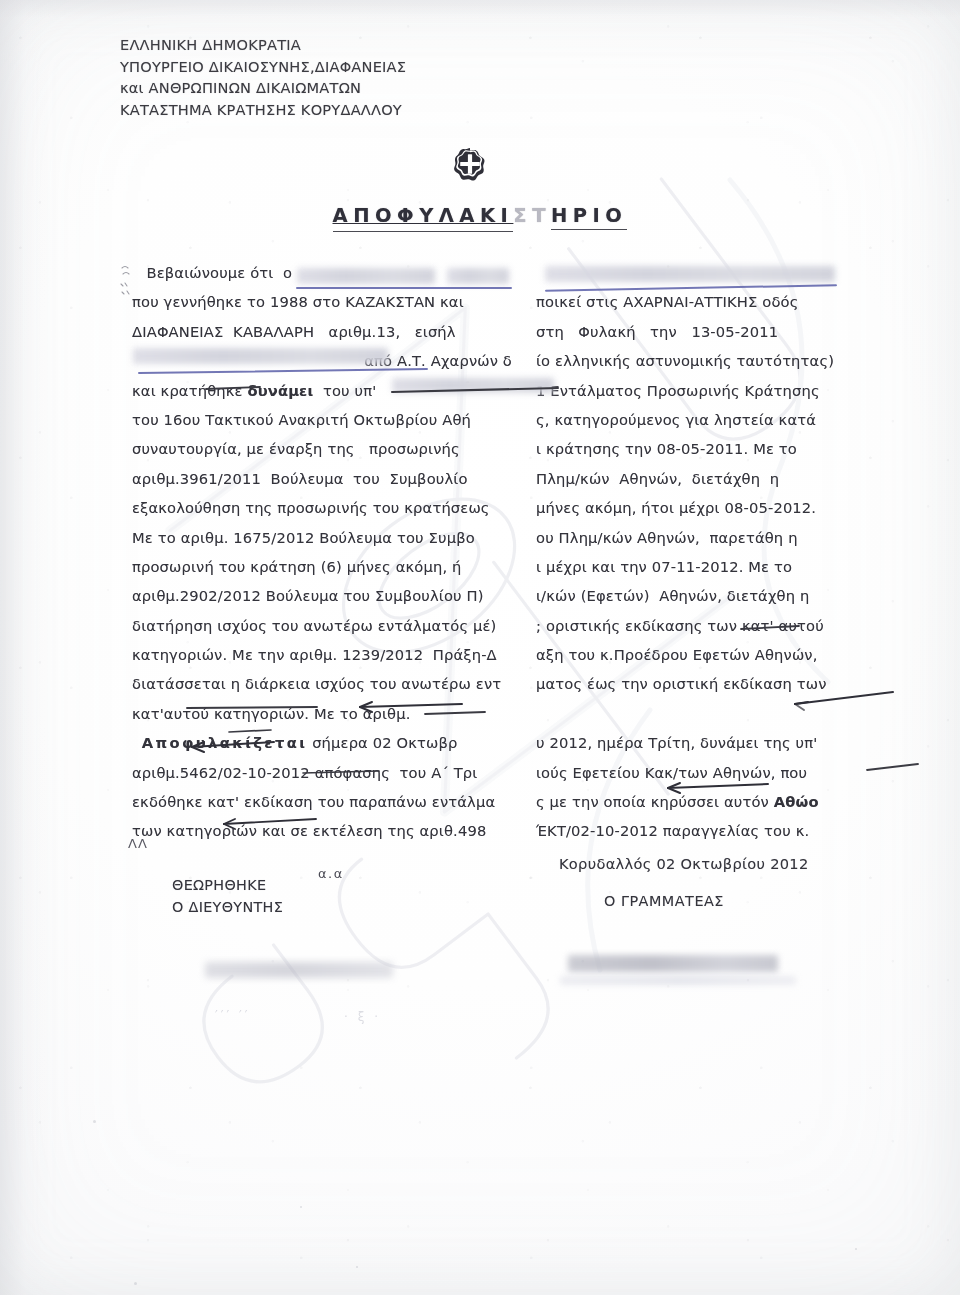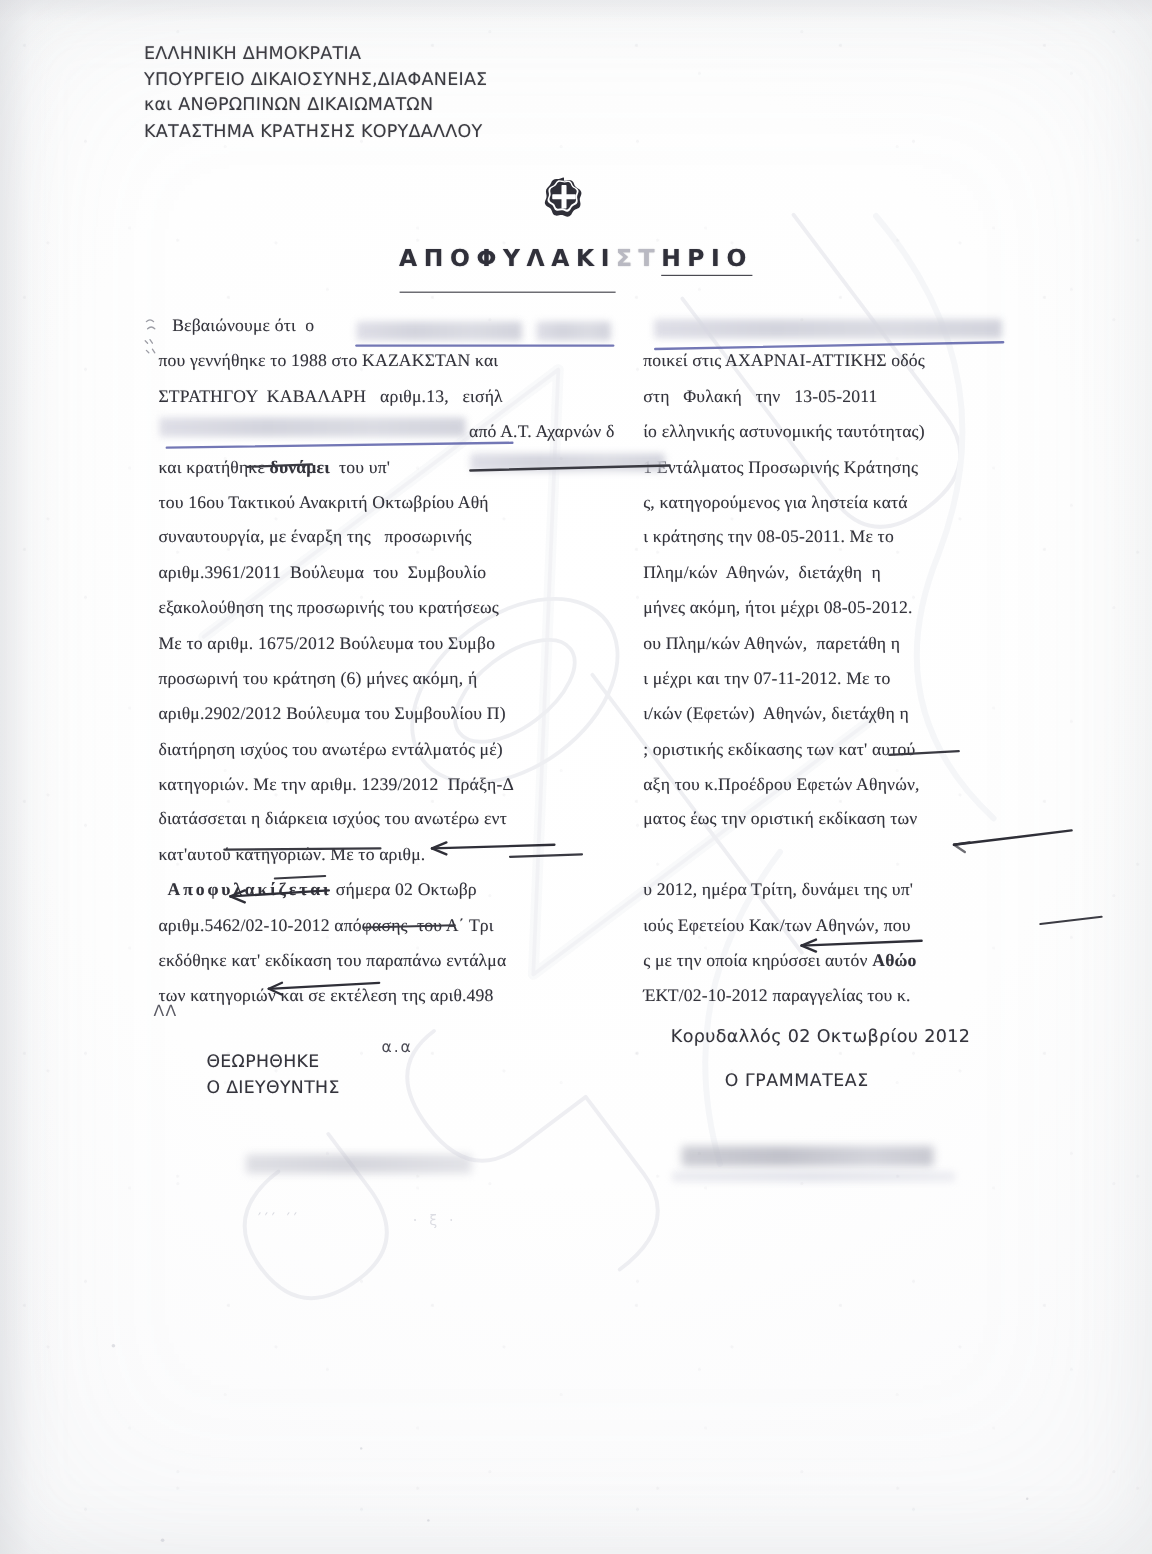--- a/index.html
+++ b/index.html
@@ -80,26 +80,26 @@
     position:absolute;left:0;top:204px;width:960px;
     text-align:center;
   }
   .doc-title .t-inner{
     display:inline-block;position:relative;
     font-size:19.5px;letter-spacing:5.5px;font-weight:600;
     color:#30303a;
     padding-bottom:3px;
     text-shadow:0 0 1px rgba(50,50,60,.4);
   }
-  .doc-title .t-a{border-bottom:1.6px solid #4a4a52;padding-bottom:16px;}
+  .doc-title .t-a{border-bottom:1.6px solid #4a4a52;padding-bottom:4px;text-decoration:underline;}
   .doc-title .t-fade{color:#b9b9c2;filter:blur(.5px);}
   .doc-title .t-b{border-bottom:1.6px solid #4a4a52;padding-bottom:2px;}
 
   
-  .body-wrap{position:absolute;left:0;top:258px;width:878px;height:560px;font-family:Liberation Serif, serif;}
+  .body-wrap{position:absolute;left:0;top:258px;width:878px;height:560px;}
   .col{
     position:absolute;top:0;
     font-size:14.7px;
     line-height:29.4px;
     color:#33333b;
     letter-spacing:.15px;
     text-shadow:0 0 .6px rgba(60,60,72,.35);
   }
   .col-left{left:132px;width:380px;}
   .col-right{left:536px;width:318px;}
@@ -229,21 +229,21 @@
     <span class="t-inner">
       <span class="t-a">ΑΠΟΦΥΛΑΚΙ</span><span class="t-fade">ΣΤ</span><span class="t-b">ΗΡΙΟ</span>
     </span>
   </div>
 
   <div class="body-wrap">
 
     <div class="col col-left">
       <div class="ln">   Βεβαιώνουμε ότι  ο</div>
       <div class="ln">που γεννήθηκε το 1988 στο ΚΑΖΑΚΣΤΑΝ και</div>
-      <div class="ln">ΣΤΡΑΤΗΓΟΥ  ΚΑΒΑΛΑΡΗ   αριθμ.13,   εισήλ</div>
+      <div class="ln">ΔΙΑΦΑΝΕΙΑΣ  ΚΑΒΑΛΑΡΗ   αριθμ.13,   εισήλ</div>
       <div class="ln" style="text-align:right;">από Α.Τ. Αχαρνών δ</div>
       <div class="ln"><span>και κρατήθηκε <span class="b">δυνάμει</span>  του υπ'</span></div>
       <div class="ln">του 16ου Τακτικού Ανακριτή Οκτωβρίου Αθή</div>
       <div class="ln">συναυτουργία, με έναρξη της   προσωρινής</div>
       <div class="ln">αριθμ.3961/2011  Βούλευμα  του  Συμβουλίο</div>
       <div class="ln">εξακολούθηση της προσωρινής του κρατήσεως</div>
       <div class="ln">Με το αριθμ. 1675/2012 Βούλευμα του Συμβο</div>
       <div class="ln">προσωρινή του κράτηση (6) μήνες ακόμη, ή</div>
       <div class="ln">αριθμ.2902/2012 Βούλευμα του Συμβουλίου Π)</div>
       <div class="ln">διατήρηση ισχύος του ανωτέρω εντάλματός μέ)</div>

